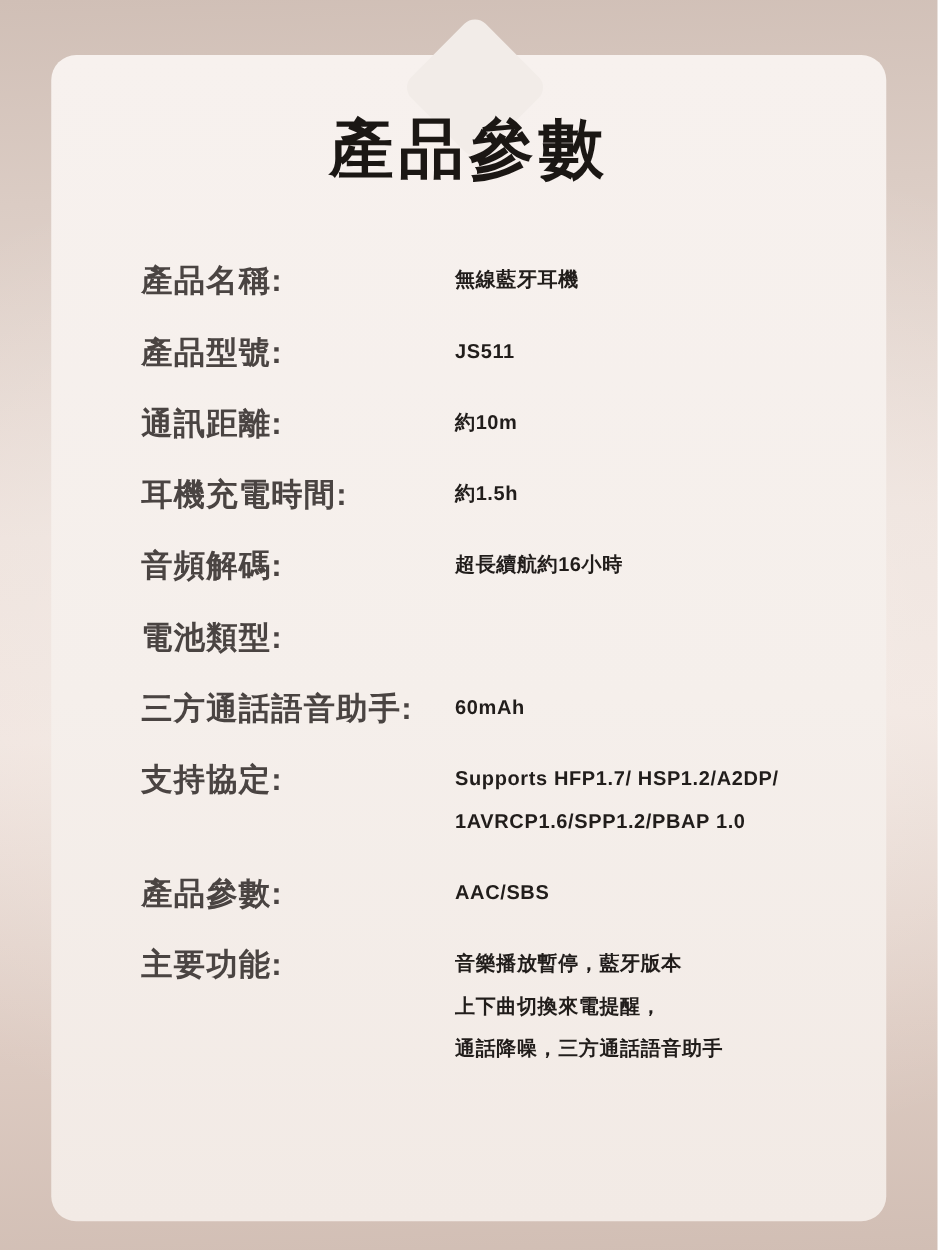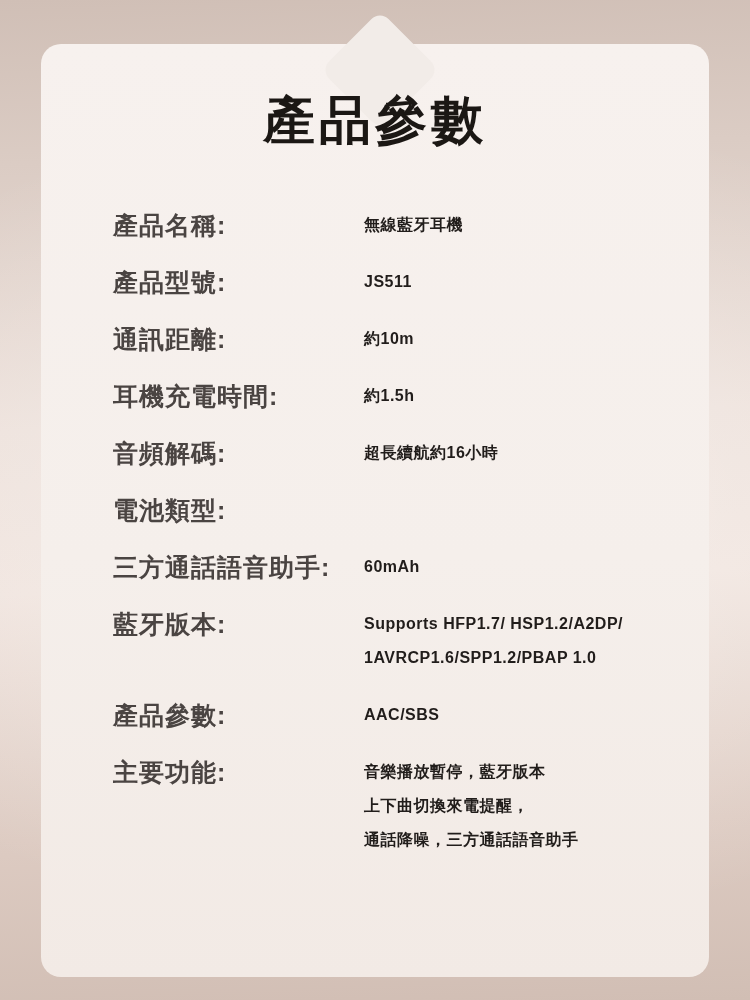--- a/index.html
+++ b/index.html
@@ -124,21 +124,21 @@
       </div>
 
       <div class="row">
         <div class="label">三方通話語音助手:</div>
         <div class="value">
           <div>60mAh</div>
         </div>
       </div>
 
       <div class="row">
-        <div class="label">藍牙版本:</div>
+        <div class="label">支持協定:</div>
         <div class="value">
           <div>Supports HFP1.7/ HSP1.2/A2DP/</div>
           <div>1AVRCP1.6/SPP1.2/PBAP 1.0</div>
         </div>
       </div>
 
       <div class="row">
         <div class="label">產品參數:</div>
         <div class="value">
           <div>AAC/SBS</div>

